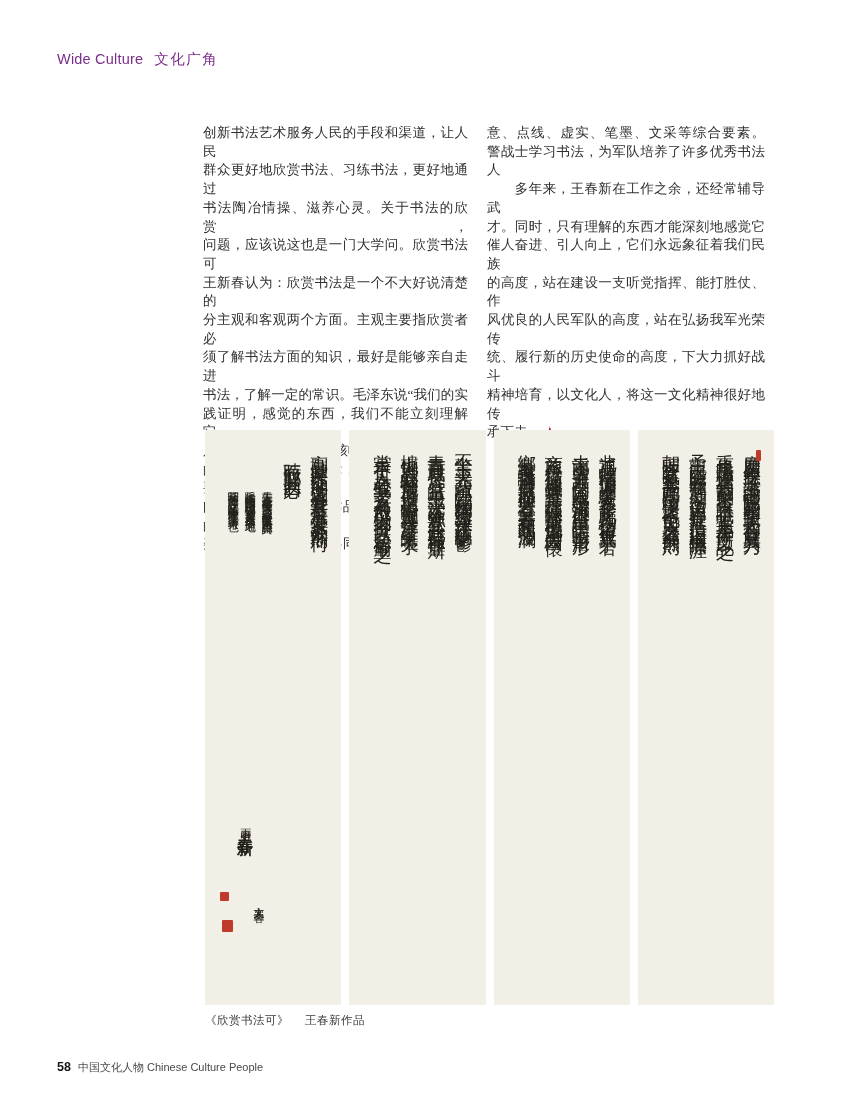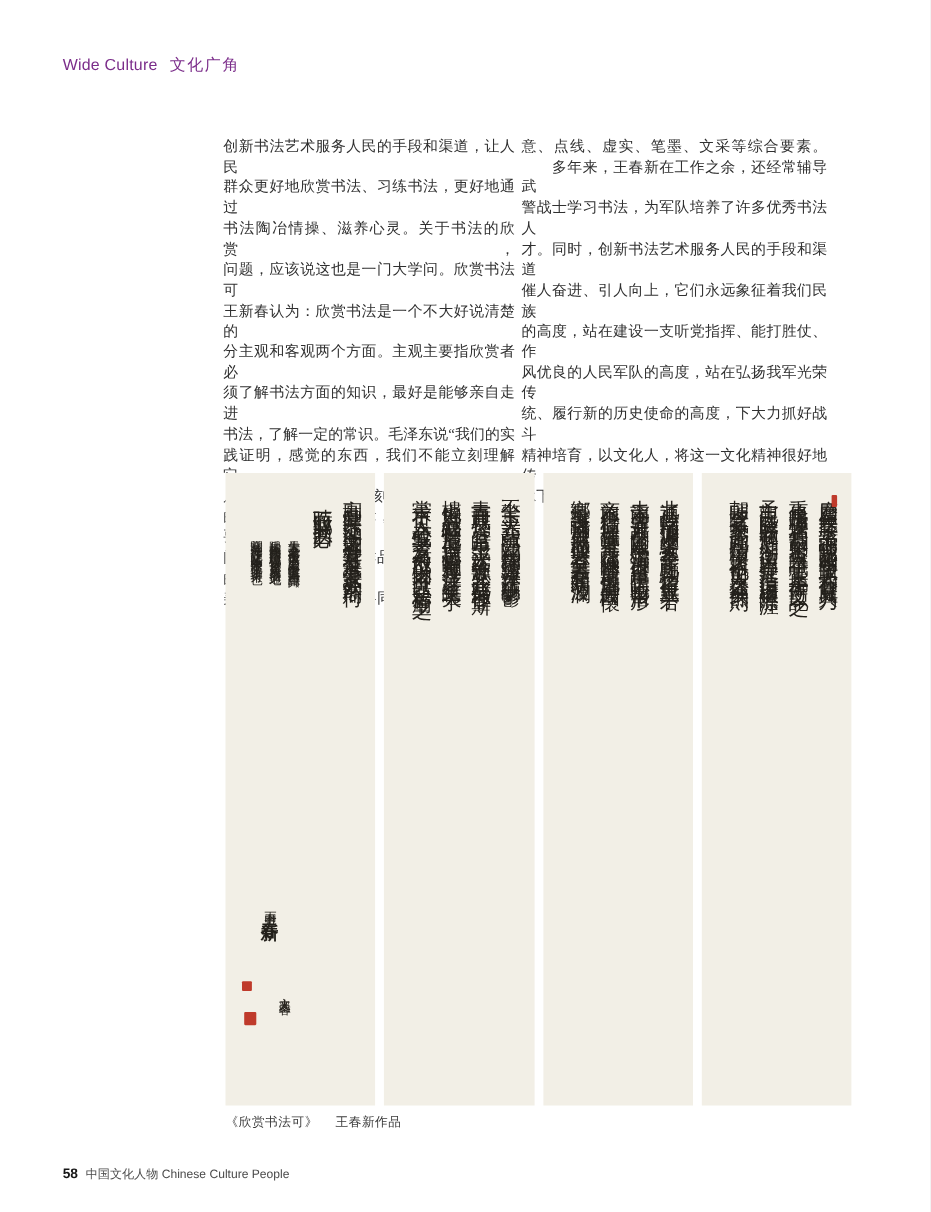--- a/index.html
+++ b/index.html
@@ -5,21 +5,21 @@
   html,body{margin:0;padding:0;background:#e8e8e8;}
   .page{
     position:relative;width:846px;height:1102px;background:#ffffff;
     font-family:"Liberation Sans", sans-serif;overflow:hidden;margin:0 auto;
   }
   
   .header{position:absolute;left:57px;top:50px;font-size:14.5px;color:var(--accent,#7b2d8a);letter-spacing:.2px;}
   .header .zh{font-weight:normal;margin-left:11px;letter-spacing:1.5px;}
   
   .article{
-    position:absolute;left:203px;top:124px;width:562px;display:flex;gap:6px;
+    position:absolute;left:203px;top:124px;width:562px;display:flex;gap:19px;
     font-family:"Liberation Serif","DejaVu Serif",serif;
     color:var(--body,#303030);font-size:13.5px;line-height:18.7px;
   }
   .col-left{width:265px;}
   .col-right{width:278px;}
   .line{text-align:justify;text-align-last:justify;}
   .line.short{text-align-last:left;}
   .star{color:var(--star,#b5121b);margin-left:3px;font-size:13px;}
   
   .artwork{position:absolute;left:205px;top:430px;width:569px;height:575px;display:flex;gap:8px;}
@@ -71,23 +71,23 @@
         <div class="line">须了解书法方面的知识，最好是能够亲自走进</div>
         <div class="line">书法，了解一定的常识。毛泽东说“我们的实</div>
         <div class="line">践证明，感觉的东西，我们不能立刻理解它，</div>
         <div class="line">只有理解的东西才能深刻地感觉它。”毛泽东</div>
         <div class="line">的思想阐述了一种规律，也是欣赏书法的首要</div>
         <div class="line">问题。客观是指书法作品本体美，不同书体的</div>
         <div class="line">美感是不一样的，但共同的要看其气韵、形</div>
       </div>
     <div class="col-right" id="col-right">
         <div class="line">意、点线、虚实、笔墨、文采等综合要素。</div>
+        <div class="line">警战士学习书法，为军队培养了许多优秀书法人</div>
         <div class="line">　　多年来，王春新在工作之余，还经常辅导武</div>
-        <div class="line">警战士学习书法，为军队培养了许多优秀书法人</div>
-        <div class="line">才。同时，创新书法艺术服务人民的手段和渠道</div>
+        <div class="line">才。同时，只有理解的东西才能深刻地感觉它</div>
         <div class="line">催人奋进、引人向上，它们永远象征着我们民族</div>
         <div class="line">的高度，站在建设一支听党指挥、能打胜仗、作</div>
         <div class="line">风优良的人民军队的高度，站在弘扬我军光荣传</div>
         <div class="line">统、履行新的历史使命的高度，下大力抓好战斗</div>
         <div class="line">精神培育，以文化人，将这一文化精神很好地传</div>
         <div class="line short">承下去。<span class="star">★</span></div>
       </div>
   </div>
 
   <div class="artwork" id="artwork">

